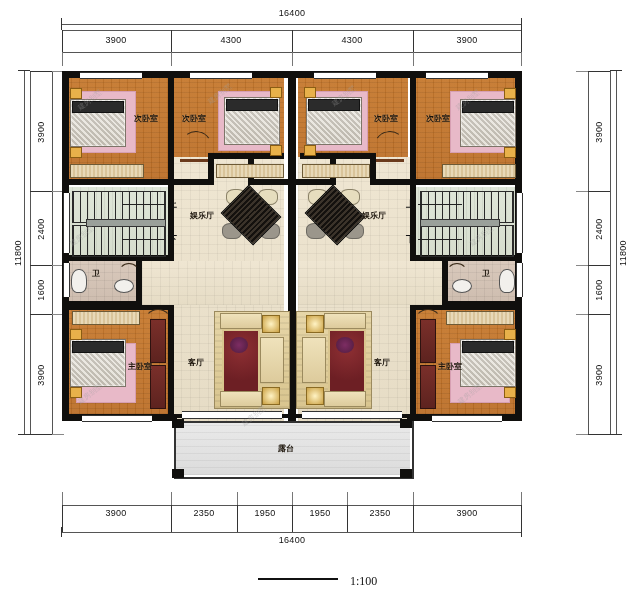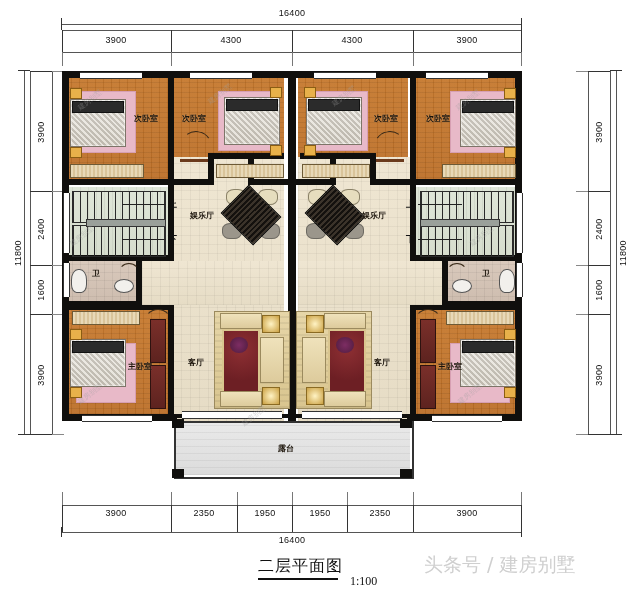--- a/index.html
+++ b/index.html
@@ -426,20 +426,16 @@
 
     <div class="tick" style="left:62px;top:492px;height:13px;background:#777;"></div>
     <div class="tick" style="left:171px;top:492px;height:13px;background:#777;"></div>
     <div class="tick" style="left:237px;top:492px;height:13px;background:#777;"></div>
     <div class="tick" style="left:292px;top:492px;height:13px;background:#777;"></div>
     <div class="tick" style="left:347px;top:492px;height:13px;background:#777;"></div>
     <div class="tick" style="left:413px;top:492px;height:13px;background:#777;"></div>
     <div class="tick" style="left:521px;top:492px;height:13px;background:#777;"></div>
   </div>
 
-  <div id="titleblock">
-    <span class="title-cn">二层平面图</span>
-  </div>
   <div class="title-ul"></div>
   <div class="scale">1:100</div>
-  <div id="sitewm">头条号 / 建房别墅</div>
 
 </div>
 
 </body></html>

